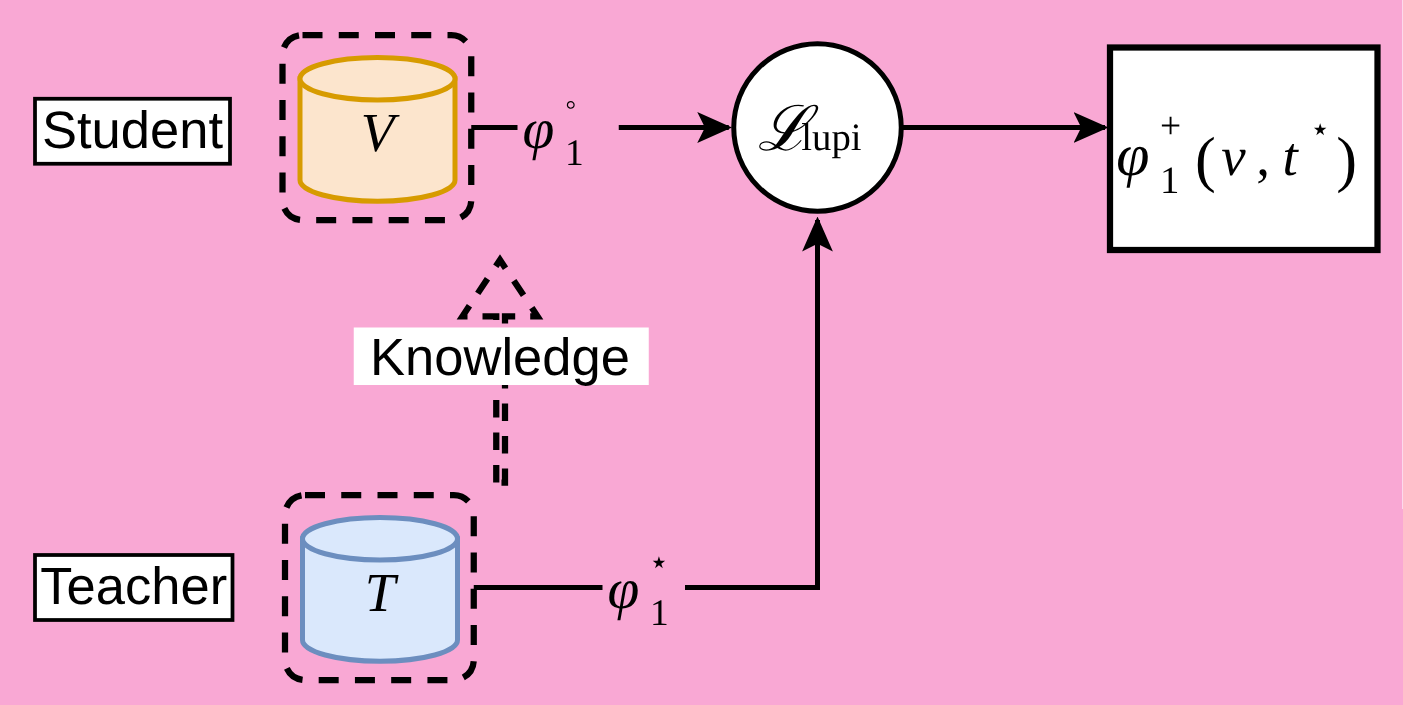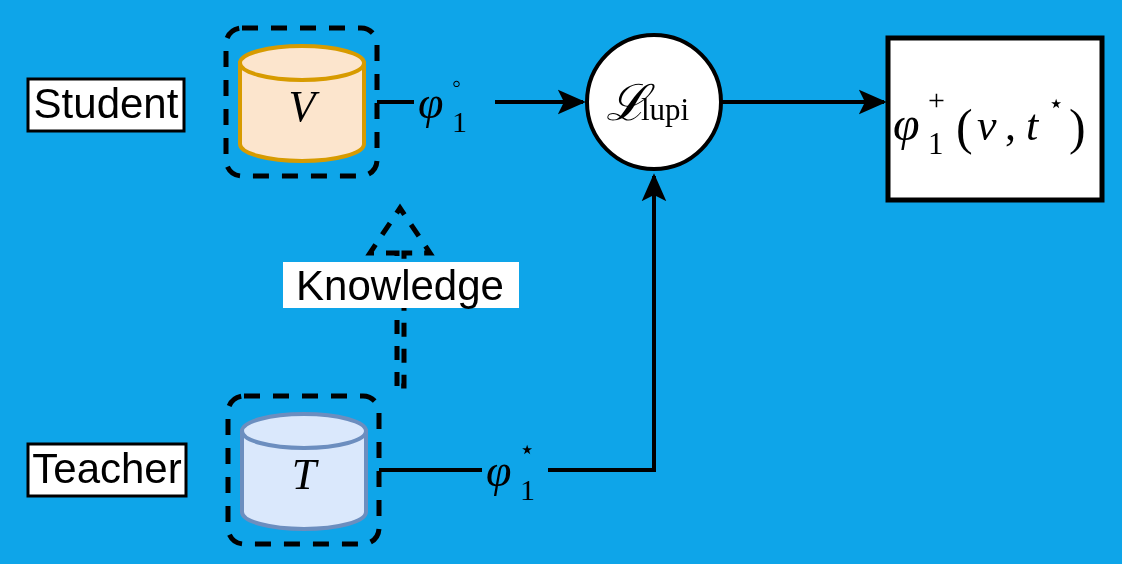--- a/index.html
+++ b/index.html
@@ -10,21 +10,21 @@
   body {
     width: 1122px;
     height: 564px;
     overflow: hidden;
     font-family: "Liberation Sans", sans-serif;
   }
   #diagram-root {
     position: relative;
     width: 1122px;
     height: 564px;
-    background: #0ea5e9;
+    background: #f9a8d4;
   }
   svg.layer {
     position: absolute;
     top: 0;
     left: 0;
     width: 1122px;
     height: 564px;
   }
   .label-sans {
     font-family: "Liberation Sans", sans-serif;

